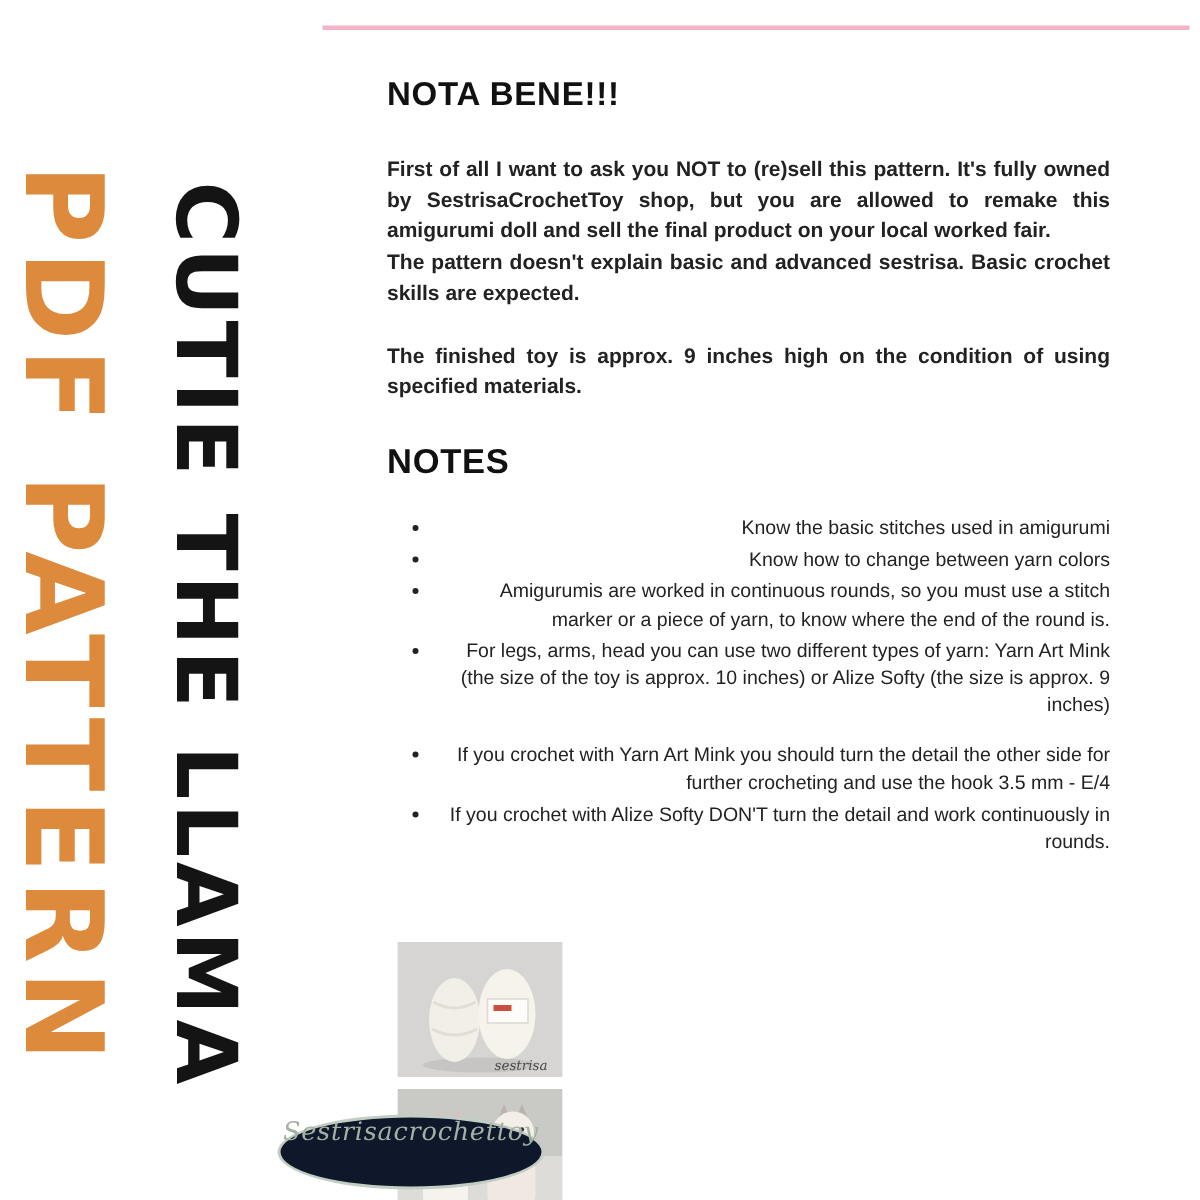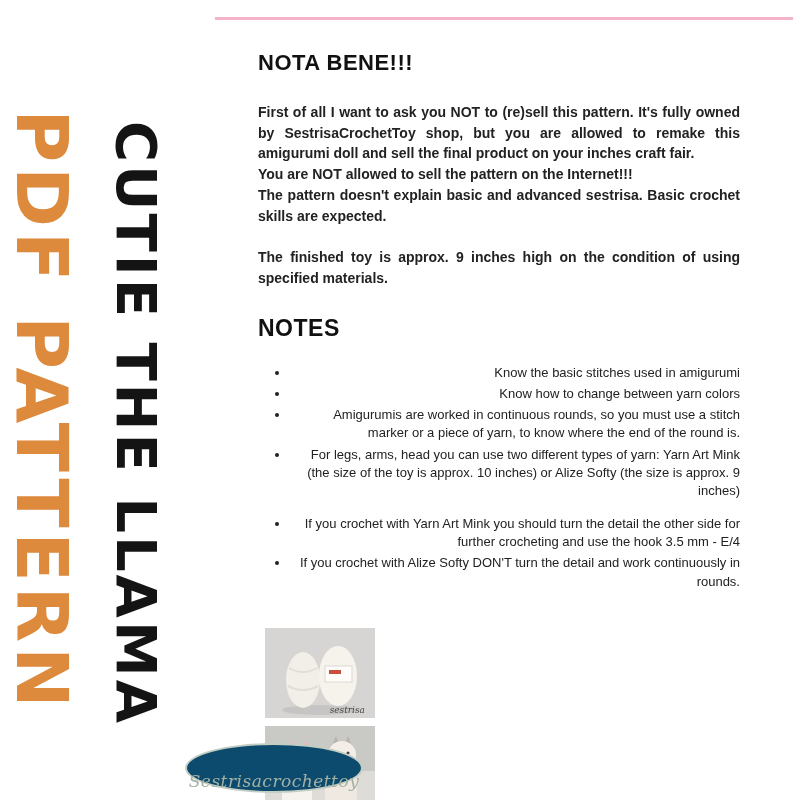--- a/index.html
+++ b/index.html
@@ -116,23 +116,23 @@
   .photo svg { display: block; }
 
   
   .logo {
     position: absolute;
     left: 185px; top: 743px;
     width: 178px; height: 50px;
     border: 2px solid #c2cdc3;
     border-radius: 50%;
     display: flex;
-    align-items: flex-end;
+    align-items: flex-start;
     justify-content: center;
-    background: #0c4a6e;
+    background: #0f172a;
   }
   .logo-text {
     font-family: "DejaVu Serif", serif;
     font-style: italic;
     font-size: 17px;
     color: #a3b1a4;
     letter-spacing: 0.5px;
   }
 </style>
 </head>
@@ -146,22 +146,21 @@
     <span class="v-text pdf">PDF PATTERN</span>
   </div>
 
   <div class="v-wrap toy">
     <span class="v-text toy">CUTIE THE LLAMA</span>
   </div>
 
   <div class="content">
     <h1 class="nota-title">NOTA BENE!!!</h1>
 
-    <p class="para">First of all I want to ask you NOT to (re)sell this pattern. It's fully owned by SestrisaCrochetToy shop, but you are allowed to remake this amigurumi doll and sell the final product on your inches craft fair.</p>
-    <p class="para">You are NOT allowed to sell the pattern on the Internet!!!</p>
+    <p class="para">First of all I want to ask you NOT to (re)sell this pattern. It's fully owned by SestrisaCrochetToy shop, but you are allowed to remake this amigurumi doll and sell the final product on your local worked fair.</p>
 
     <p class="para gap-after">The pattern doesn't explain basic and advanced sestrisa. Basic crochet skills are expected.</p>
 
     <p class="para">The finished toy is approx. 9 inches high on the condition of using specified materials.</p>
 
     <h2 class="notes-title">NOTES</h2>
 
 
     <ul class="bullets">
       <li>Know the basic stitches used in amigurumi</li>

